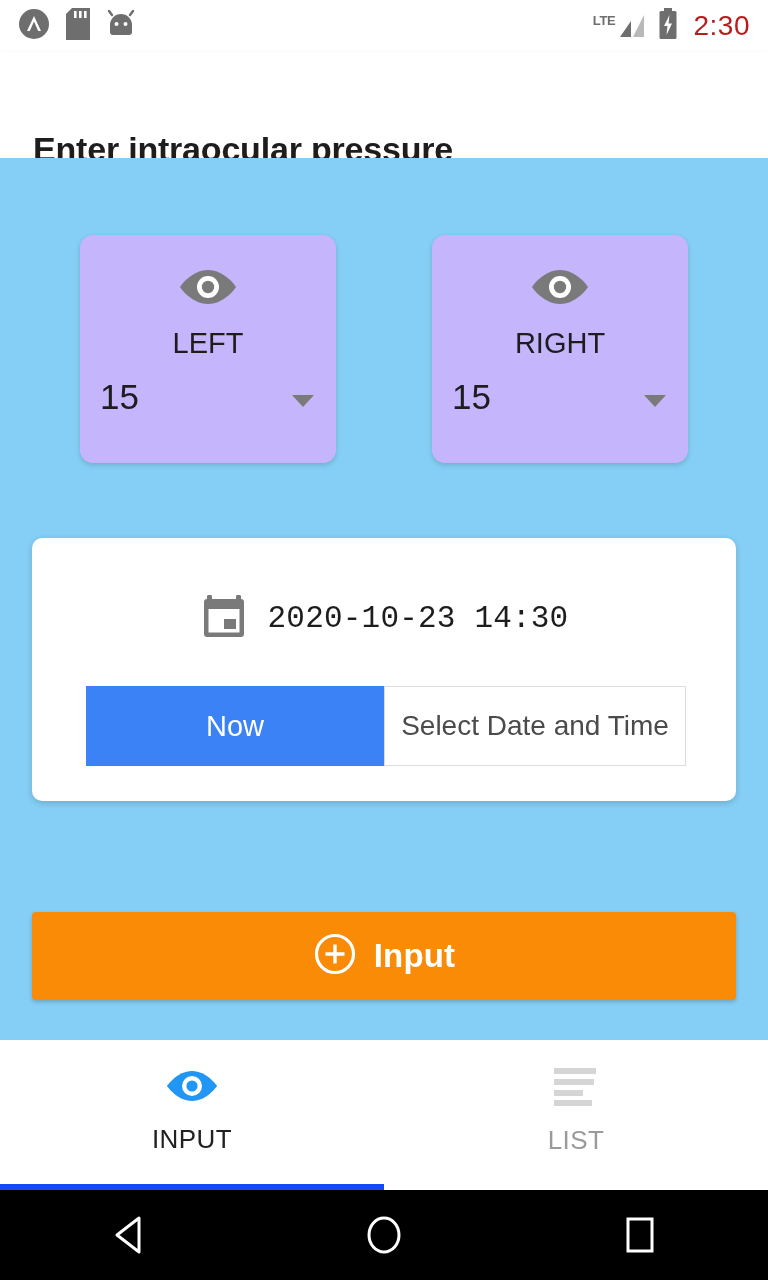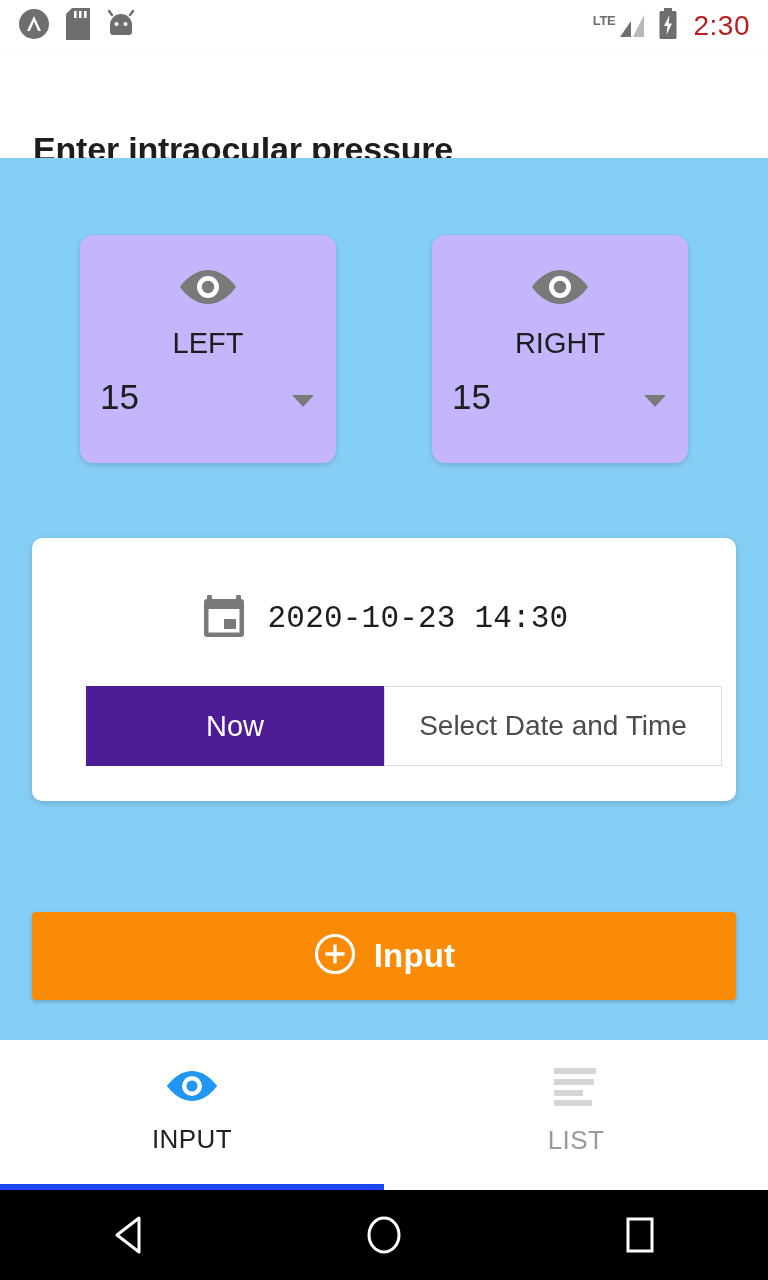--- a/index.html
+++ b/index.html
@@ -84,26 +84,26 @@
   .dt-row {
     position:absolute; top:54px; left:0; width:100%;
     display:flex; align-items:center; justify-content:center; gap:20px;
   }
   .dt-text { font-size:31px; color:#1d1d1d; letter-spacing:0.2px;font-family:Liberation Mono, monospace; }
   .dt-buttons {
     position:absolute; top:148px; left:54px;
     display:flex; height:80px;
   }
   .btn-now {
-    width:298px; height:80px; background:#4c1d95;
+    width:298px; height:80px; background:#3b82f6;
     display:flex; align-items:center; justify-content:center;
     color:#ffffff; font-size:29px;
   }
   .btn-select {
-    width:338px; height:80px; background:#ffffff;
+    width:302px; height:80px; background:#ffffff;
     border:1px solid #dcdcdc;
     display:flex; align-items:center; justify-content:center;
     color:#4b4b4b; font-size:28px;
   }
 
   
   .input-btn {
     position:absolute; top:754px; left:32px;
     width:704px; height:88px; background:#f98b07;
     border-radius:4px; display:flex; align-items:center;

